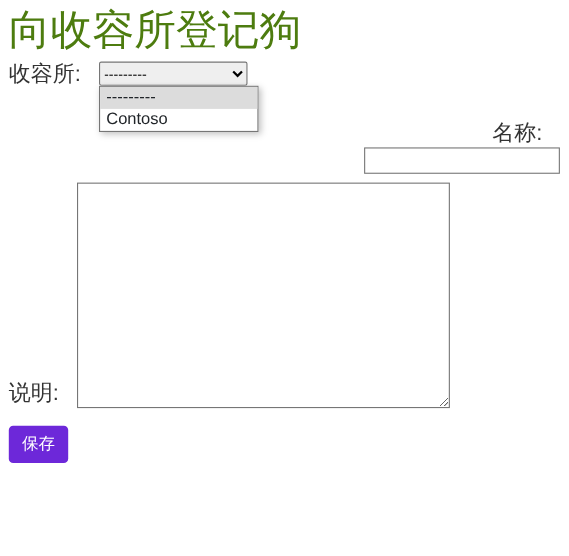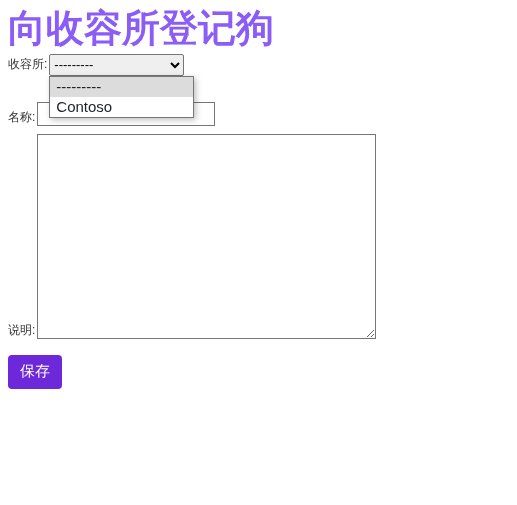--- a/index.html
+++ b/index.html
@@ -6,35 +6,35 @@
   body {
     margin: 0;
     padding: 8px 8px;
     font-family: "Segoe UI", "Microsoft YaHei", Arial, sans-serif;
     font-size: 16px;
     color: #212529;
     width: 517px;
   }
   h1.page-title {
     font-size: 38px;
-    font-weight: 700;
-    color: #8b5cf6;
+    font-weight: 400;
+    color: #4d7c0f;
     margin: 0 0 4px 0;
     line-height: 1.1;
   }
   .field-row {
     display: flex;
     align-items: flex-end;
     margin-bottom: 8px;
   }
   .field-row.top { align-items: center; margin-bottom: 4px; }
   .field-label {
     color: #333;
-    font-size: 12px;
-    margin-right: 2px;
+    font-size: 20px;
+    margin-right: 16px;
     white-space: nowrap;
   }
   .select-wrap { position: relative; }
   select.shelter {
     font-size: 13px;
     height: 22px;
     border: 1px solid #767676;
     background: #efefef;
     border-radius: 2px;
     width: 135px;
@@ -99,21 +99,21 @@
     <select class="shelter">
       <option>---------</option>
     </select>
     <div class="dropdown-list">
       <div class="dropdown-option highlight">---------</div>
       <div class="dropdown-option">Contoso</div>
     </div>
   </div>
 </div>
 
-<div class="field-row" style="margin-top:26px;">
+<div class="field-row" style="margin-top:26px;flex-direction:column;">
   <span class="field-label">名称:</span>
   <input type="text" class="name-input" value="" style="">
 </div>
 
 <div class="field-row">
   <span class="field-label">说明:</span>
   <textarea class="desc-input" style=""></textarea>
 </div>
 
 <button class="btn-save">保存</button>

